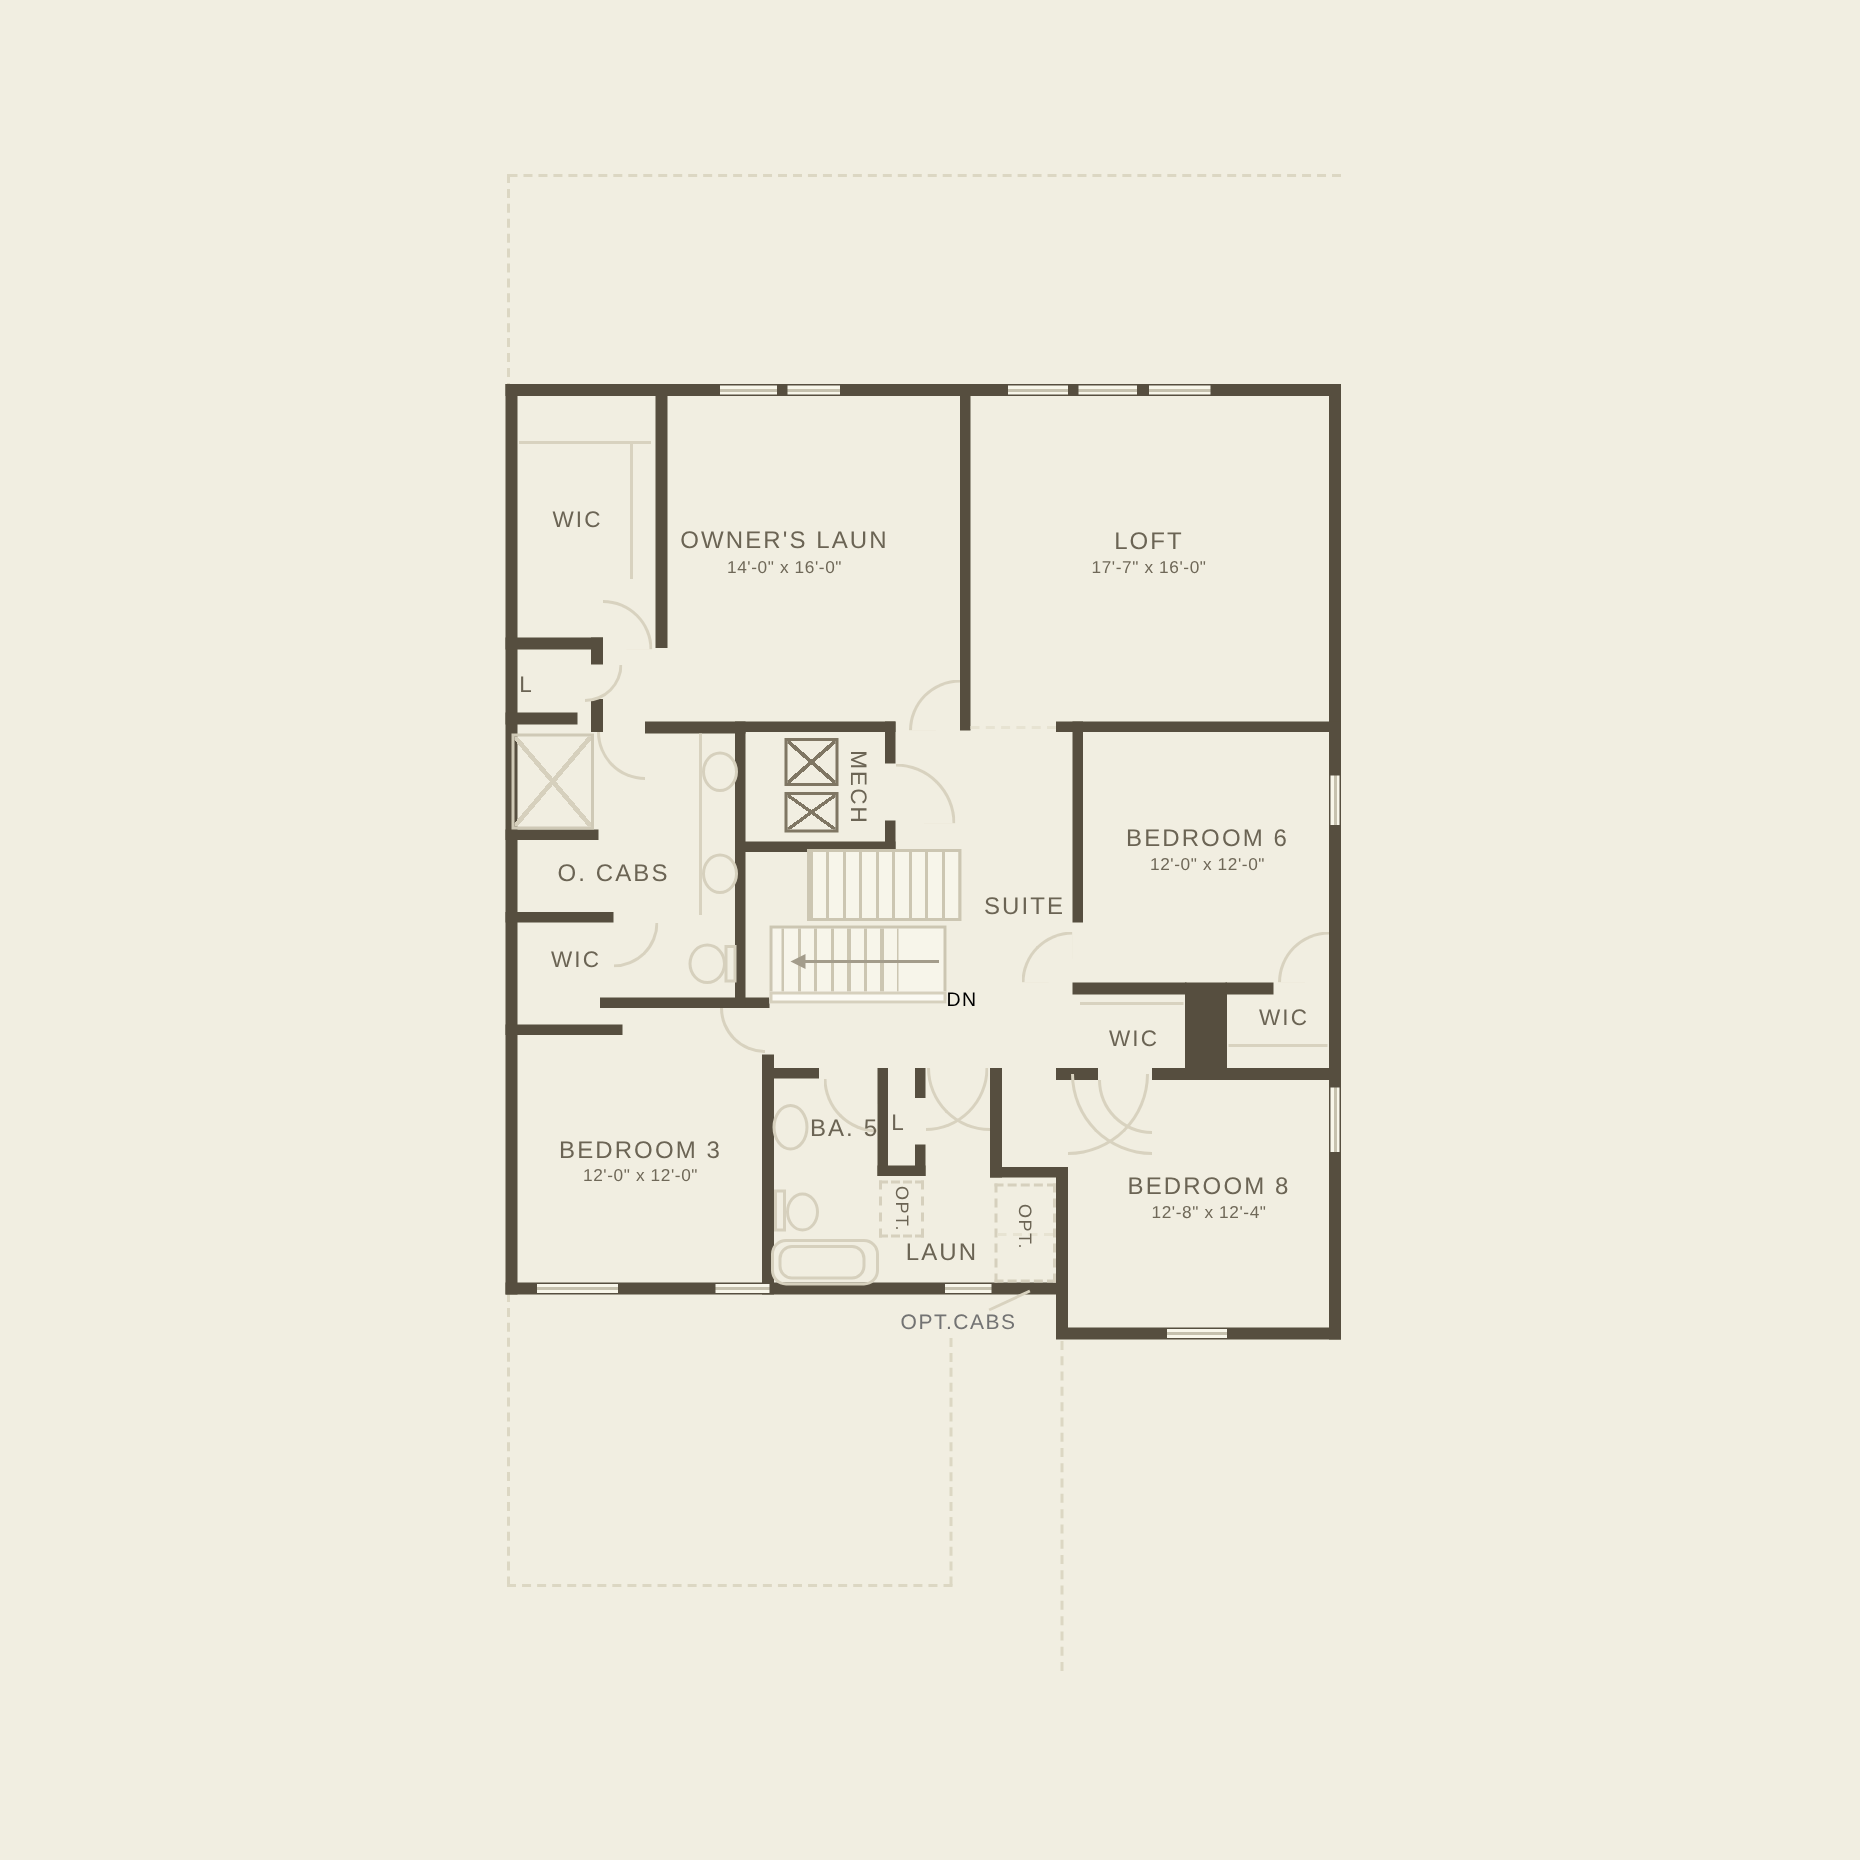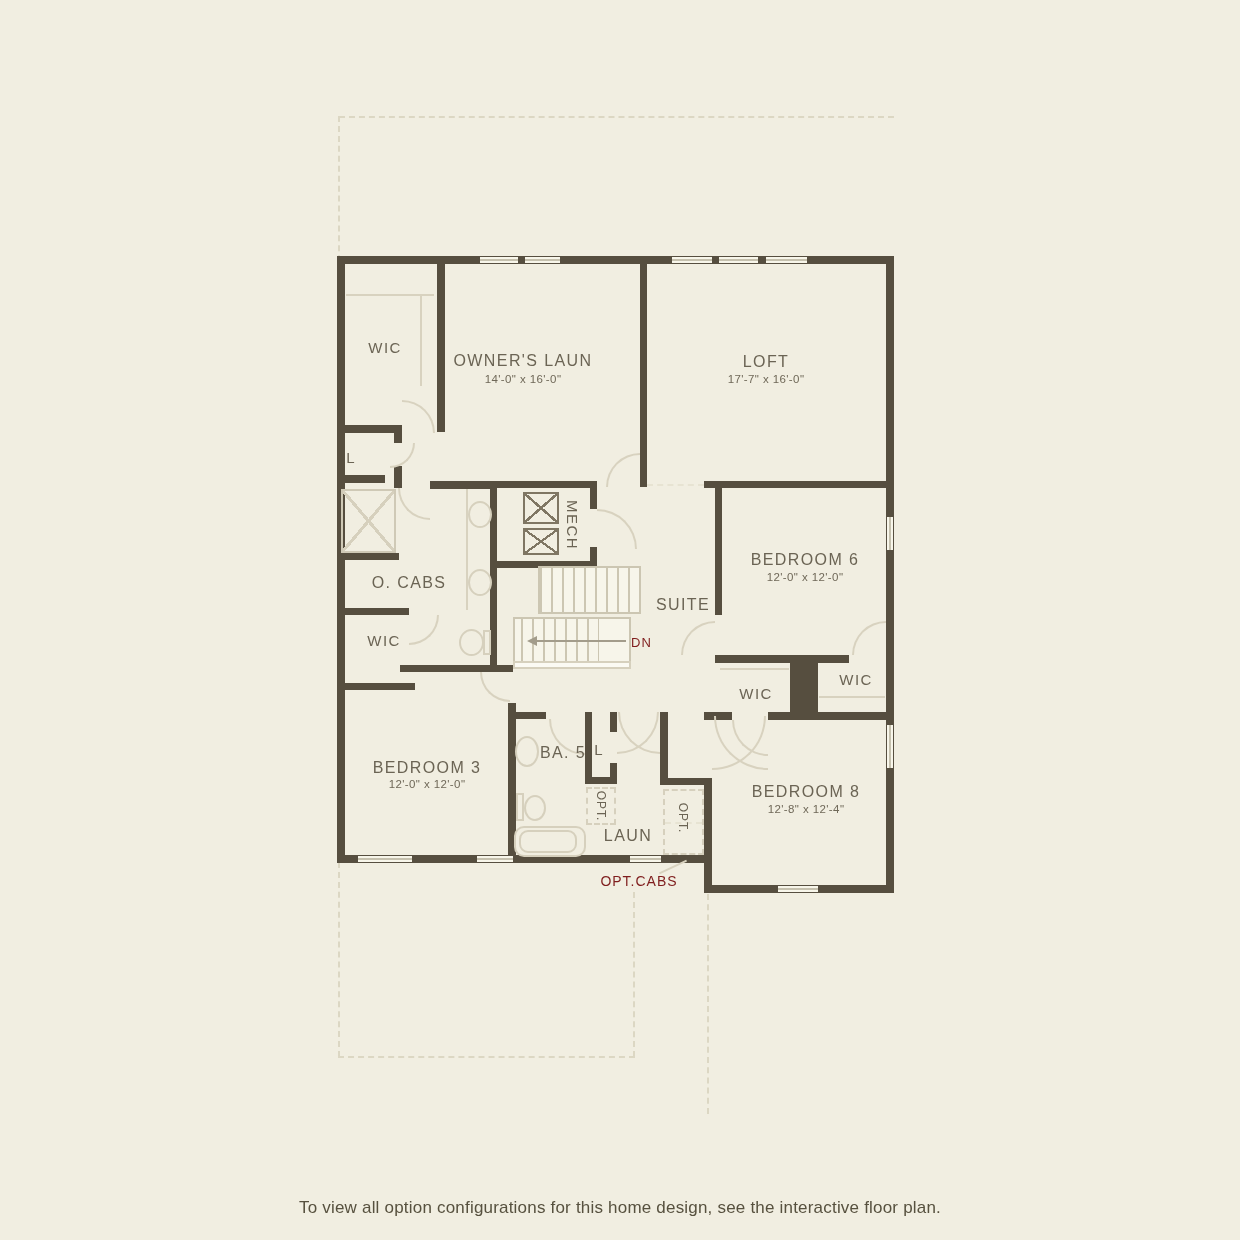--- a/index.html
+++ b/index.html
@@ -37,22 +37,22 @@
   .arrowline{position:absolute;height:2px;background:#a39c8b;}
   .arrowhead{position:absolute;width:0;height:0;border-top:5px solid transparent;border-bottom:5px solid transparent;border-right:10px solid #a39c8b;}
   
   .lbl{position:absolute;transform:translate(-50%,-50%);font-size:16px;letter-spacing:1.4px;
        color:#6b6454;white-space:nowrap;}
   .dims{position:absolute;transform:translate(-50%,-50%);font-size:11.5px;letter-spacing:.4px;
         color:#6f6858;white-space:nowrap;}
   .vlbl{transform:translate(-50%,-50%) rotate(90deg);}
   .sm{font-size:15px;}
   .xs{font-size:12px;letter-spacing:1px;}
-  .dn{position:absolute;transform:translateY(-50%);font-size:13px;letter-spacing:1px;color:#7f1d1d;}
-  .optcabs{position:absolute;transform:translate(-50%,-50%);font-size:14px;letter-spacing:1px;color:#7f1d1d;white-space:nowrap;}
+  .dn{position:absolute;transform:translateY(-50%);font-size:13px;letter-spacing:1px;color:#000000;margin-top:24px;}
+  .optcabs{position:absolute;transform:translate(-50%,-50%);font-size:14px;letter-spacing:1px;color:#737373;white-space:nowrap;}
   .caption{position:absolute;left:0;right:0;top:1198px;text-align:center;font-size:17px;
            letter-spacing:.2px;color:#57513f;}
 </style>
 </head>
 <body>
 
 <div id="stage">
 
   <div class="dashH" style="left:339px;top:116px;width:555px;"></div>
   <div class="dashV" style="left:338px;top:116px;height:941px;"></div>
@@ -186,14 +186,13 @@
   <div class="dims" style="left:427px;top:784px;">12'-0" x 12'-0"</div>
   <div class="lbl" style="left:563px;top:753px;">BA. 5</div>
   <div class="lbl sm" style="left:599px;top:749px;">L</div>
   <div class="lbl" style="left:628px;top:836px;">LAUN</div>
   <div class="lbl xs vlbl" style="left:601px;top:806px;">OPT.</div>
   <div class="lbl xs vlbl" style="left:683px;top:818px;">OPT.</div>
   <div class="lbl" style="left:806px;top:792px;">BEDROOM 8</div>
   <div class="dims" style="left:806px;top:809px;">12'-8" x 12'-4"</div>
   <div class="optcabs" style="left:639px;top:881px;">OPT.CABS</div>
 
-  <div class="caption">To view all option configurations for this home design, see the interactive floor plan.</div>
 </div>
 
 </body></html>

